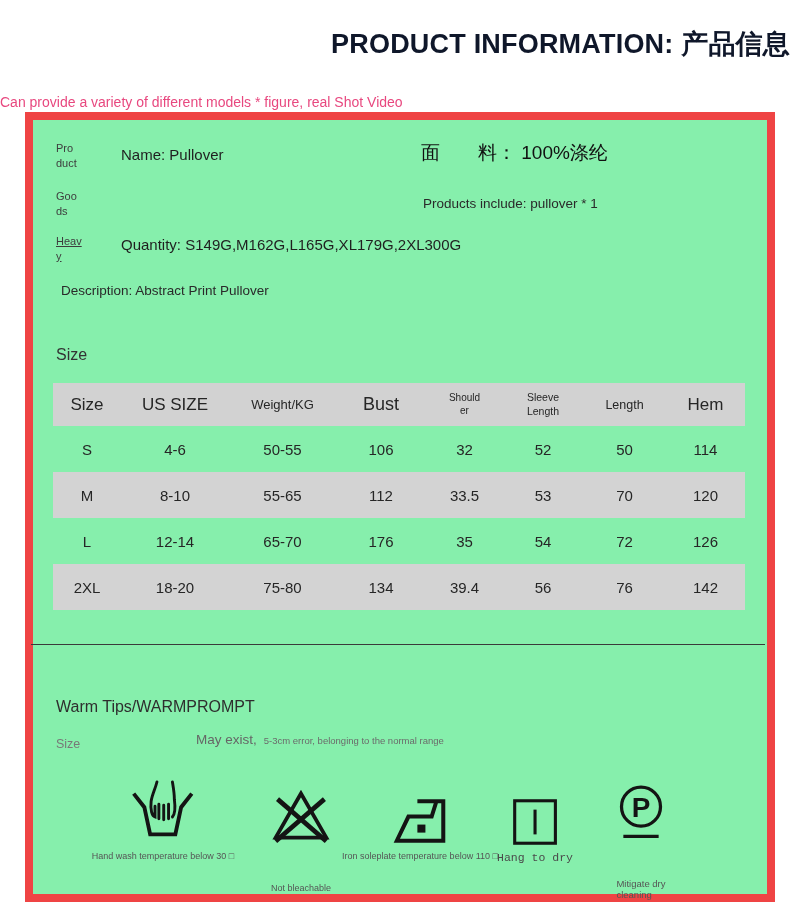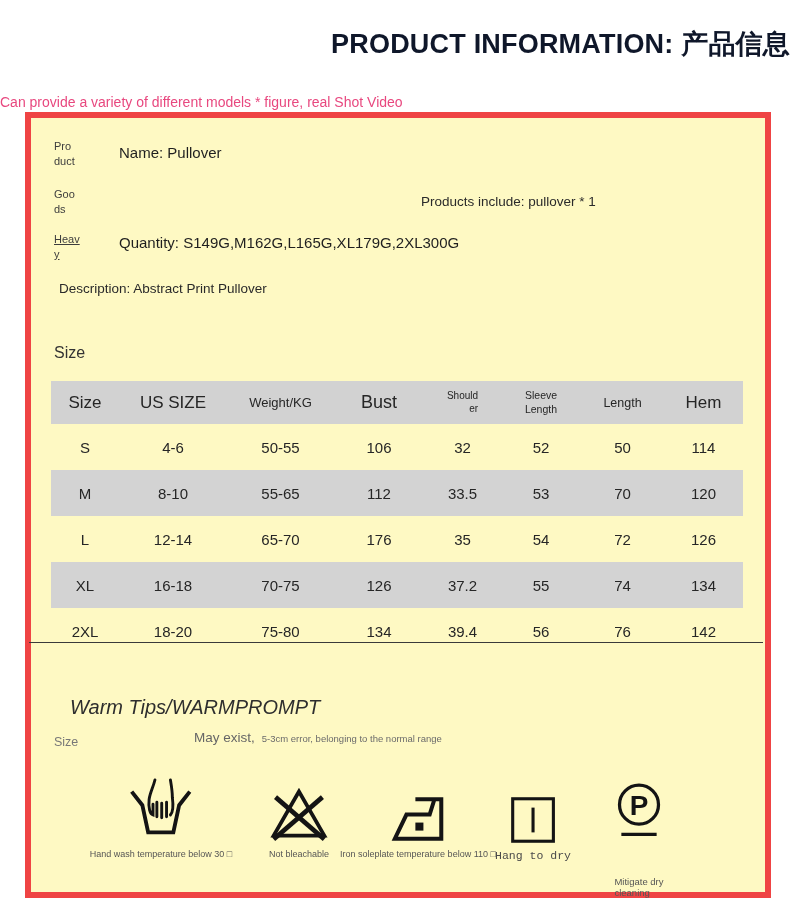--- a/index.html
+++ b/index.html
@@ -11,21 +11,21 @@
   .title{
     position:absolute;top:26px;left:0;width:100%;text-align:right;
     font-size:27px;font-weight:600;color:#0f172a;letter-spacing:.2px;
   }
   .subtitle{
     position:absolute;top:74px;left:0;width:100%;text-align:left;
     font-size:14px;color:#e8487f;margin-top:20px;
   }
   .panel{
     position:absolute;left:25px;top:112px;width:734px;height:774px;
-    border:6px solid #ef4444;background:#fef9c3;
+    border:8px solid #ef4444;background:#86efac;
   }
   .abs{position:absolute;}
   .mini-label{
     left:23px;width:34px;font-size:11px;line-height:1.35;color:#3d3d3d;
     white-space:pre-line;
   }
   .lbl-product{top:21px;} .lbl-goods{top:69px;} .lbl-heavy{top:114px;text-decoration:underline;}
   .v-name{left:88px;top:26px;font-size:15px;color:#1f1f1f;}
   .v-number{left:88px;top:70px;font-size:17px;color:#1f1f1f;}
   .v-quantity{left:88px;top:116px;font-size:15px;color:#1f1f1f;}
@@ -36,53 +36,54 @@
 
   .table-wrap{left:20px;top:263px;width:692px;}
   table{border-collapse:collapse;width:692px;table-layout:fixed;text-align:center;color:#262626;}
   thead tr{background:#d2d2d2;}
   thead th{height:41px;font-weight:400;vertical-align:middle;}
   tbody td{height:44px;font-size:15px;vertical-align:middle;}
   tbody tr:nth-child(even){background:#d3d3d3;}
   .h-size{font-size:17px;} .h-us{font-size:17px;} .h-weight{font-size:13px;}
   .h-bust{font-size:18px;} .h-shoulder{font-size:10px;} .h-sleeve{font-size:10.5px;text-decoration:underline;}
   .h-length{font-size:12.5px;} .h-hem{font-size:17px;}
-  .wrap2{display:inline-block;text-align:right;white-space:pre-line;line-height:1.25;}
+  .wrap2{display:inline-block;text-align:center;white-space:pre-line;line-height:1.25;}
 
   .divider{left:-2px;top:524px;width:734px;border-top:1.5px solid #3a3a3a;}
 
-  .warm-heading{left:39px;top:578px;font-size:20px;color:#2e2e2e;font-style:italic;}
+  .warm-heading{left:23px;top:578px;font-size:16px;color:#2e2e2e;}
   .warm-size{left:23px;top:617px;font-size:12.5px;color:#787878;}
   .warm-note{left:163px;top:612px;display:flex;align-items:baseline;gap:7px;color:#666;}
   .note-lead{font-size:13.5px;}
   .note-rest{font-size:9.5px;color:#6b6b6b;}
 
   .care-row{left:0;top:648px;width:100%;height:120px;}
   .care-item{
     position:absolute;top:0;transform:translateX(-50%);
     display:flex;flex-direction:column;align-items:center;
   }
   .icon-box{height:78px;display:flex;align-items:flex-end;justify-content:center;}
   .care-label{margin-top:5px;font-size:9px;color:#555;white-space:nowrap;}
   .care-label.two-line{white-space:pre-line;text-align:left;font-size:9.5px;margin-top:32px;}
   .care-label.big{font-size:11.5px;color:#4a4a4a;font-family:Liberation Mono, monospace;}
-  .ci-1{left:130px;} .ci-2{left:268px;} .ci-3{left:387px;} .ci-4{left:502px;} .ci-5{left:608px;}
+  .ci-1{left:130px;} .ci-2{left:268px;gap:32px;} .ci-3{left:387px;} .ci-4{left:502px;} .ci-5{left:608px;}
   svg{display:block;}
 </style>
 </head>
 <body>
 
 <div class="title">PRODUCT INFORMATION: 产品信息</div>
 <div class="subtitle">Can provide a variety of different models * figure, real Shot Video</div>
 
 <div class="panel">
 
   <div class="abs mini-label lbl-product">Pro
 duct</div>
   <div class="abs v-name">Name: Pullover</div>
+  <div class="abs v-fabric">面　　料： 100%涤纶</div>
 
   <div class="abs mini-label lbl-goods">Goo
 ds</div>
   <div class="abs v-includes">Products include: pullover * 1</div>
 
   <div class="abs mini-label lbl-heavy">Heav
 y</div>
   <div class="abs v-quantity">Quantity: S149G,M162G,L165G,XL179G,2XL300G</div>
 
   <div class="abs v-description">Description: Abstract Print Pullover</div>
@@ -140,30 +141,20 @@
           <td>L</td>
           <td>12-14</td>
           <td>65-70</td>
           <td>176</td>
           <td>35</td>
           <td>54</td>
           <td>72</td>
           <td>126</td>
         </tr>
         <tr>
-          <td>XL</td>
-          <td>16-18</td>
-          <td>70-75</td>
-          <td>126</td>
-          <td>37.2</td>
-          <td>55</td>
-          <td>74</td>
-          <td>134</td>
-        </tr>
-        <tr>
           <td>2XL</td>
           <td>18-20</td>
           <td>75-80</td>
           <td>134</td>
           <td>39.4</td>
           <td>56</td>
           <td>76</td>
           <td>142</td>
         </tr>
       </tbody>

